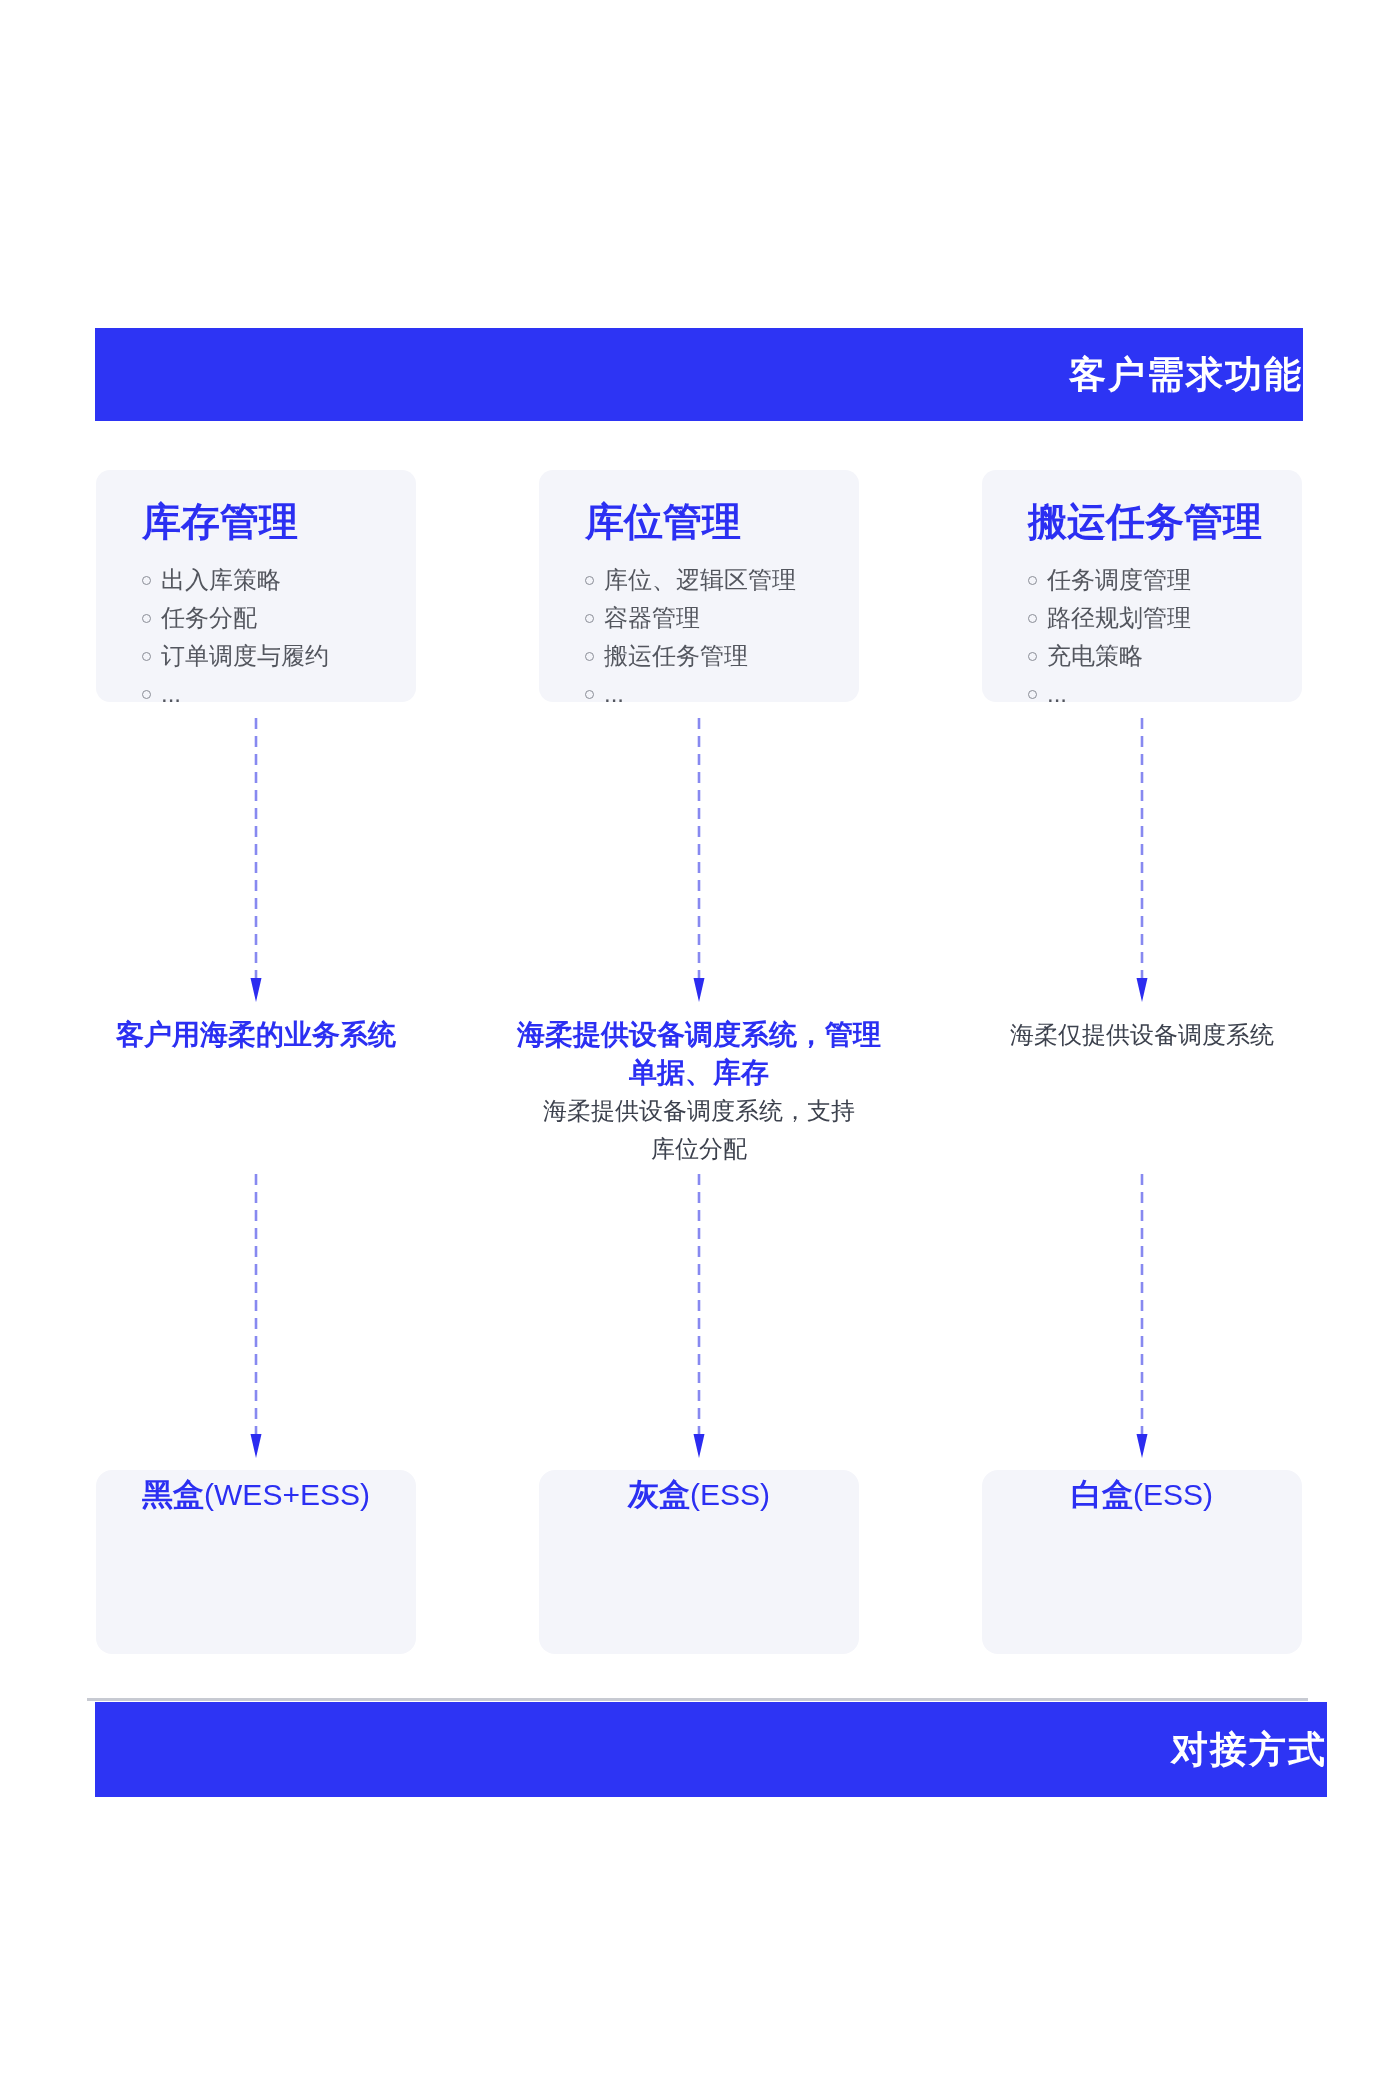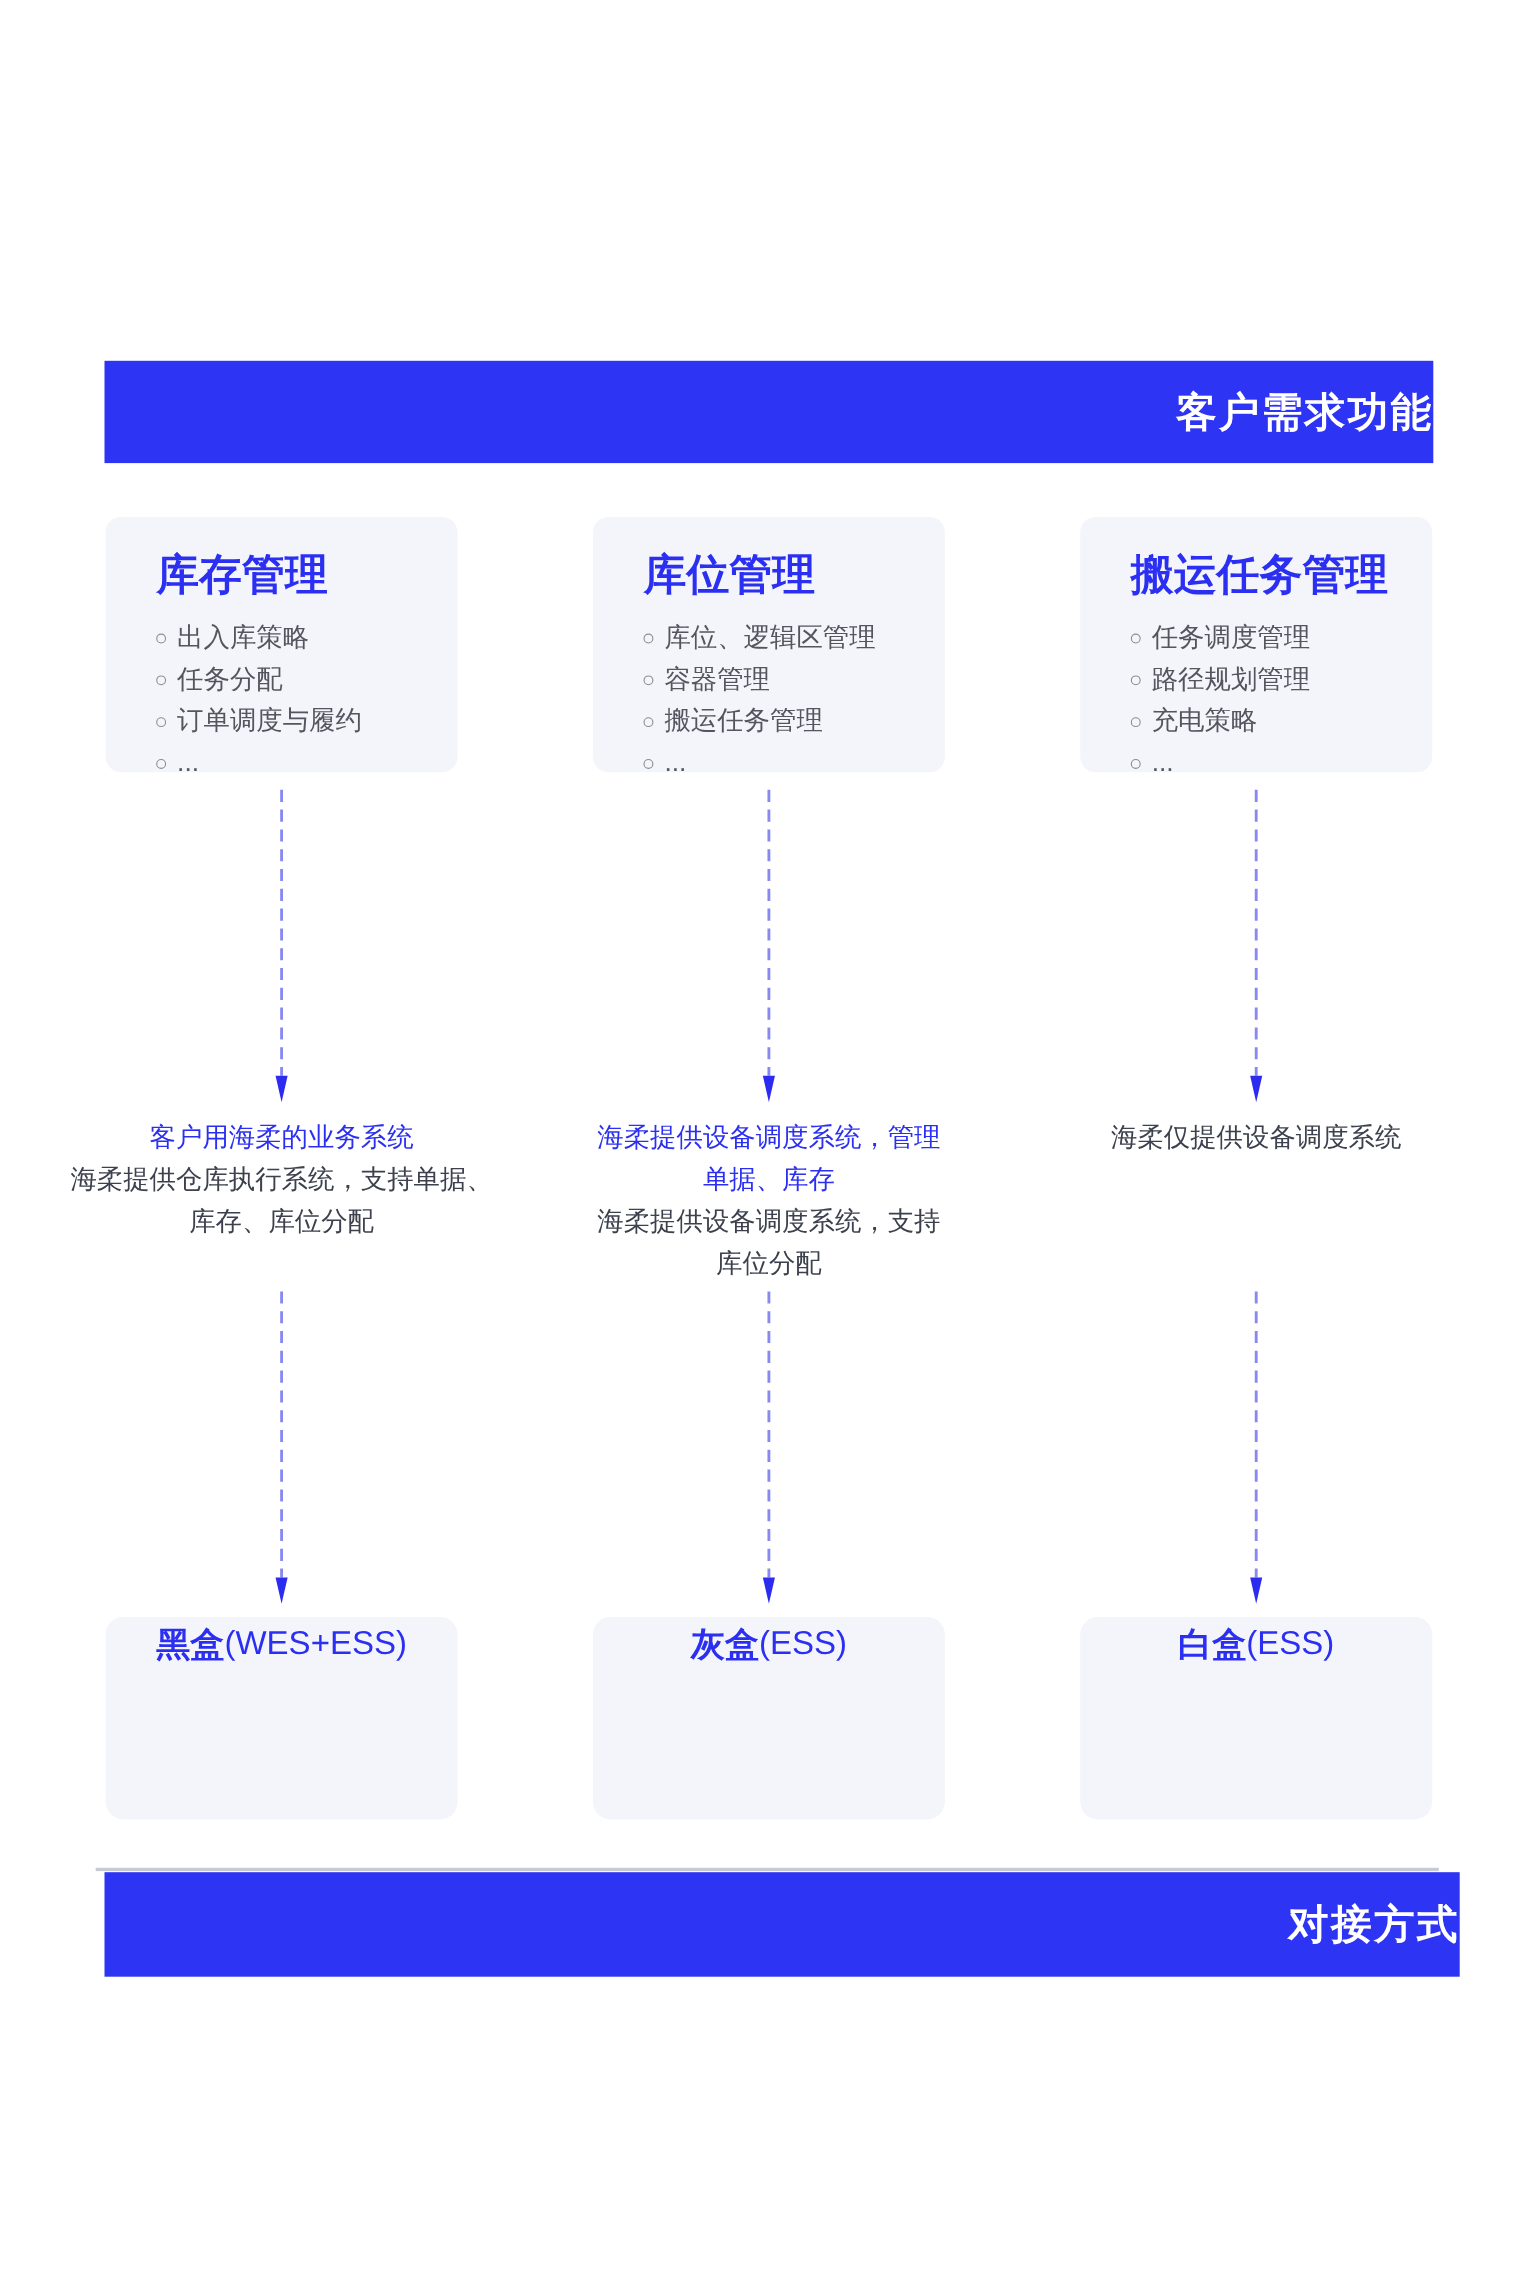--- a/index.html
+++ b/index.html
@@ -50,21 +50,21 @@
     flex:0 0 auto;width:7px;height:7px;border:1.5px solid #8a8d96;border-radius:50%;
     margin-right:10px;display:inline-block;
   }
   .arrow{position:absolute;}
   .arrow line{stroke:var(--arrowLine);stroke-width:2.6;stroke-dasharray:11 7;}
   .arrow polygon{fill:var(--arrowHead);}
   .desc{
     position:absolute;top:1016px;width:440px;text-align:center;
   }
   .desc .desc-heading{
-    margin:0;font-size:24px;font-weight:400;color:var(--accent);
+    margin:0;font-size:28px;font-weight:700;color:var(--accent);
     line-height:38px;white-space:pre-line;
   }
   .desc .desc-body{
     margin:0;font-size:24px;font-weight:400;color:var(--bodyText);
     line-height:38px;white-space:pre-line;
   }
   .result-box{
     position:absolute;top:1470px;width:320px;height:184px;
     background:var(--cardBg);border-radius:16px;
     display:flex;flex-direction:row;align-items:flex-start;justify-content:center;
@@ -162,22 +162,20 @@
     <line x1="7" y1="2" x2="7" y2="262"></line>
       <polygon points="1.5,262 12.5,262 7,286"></polygon>
   </svg>
   <svg class="arrow" style="left:1135px;top:716px" width="14" height="288" viewBox="0 0 14 288">
     <line x1="7" y1="2" x2="7" y2="262"></line>
       <polygon points="1.5,262 12.5,262 7,286"></polygon>
   </svg>
 
   <div class="desc col0">
     <p class="desc-heading">客户用海柔的业务系统</p>
-    <p class="desc-body">海柔提供仓库执行系统，支持单据、
-库存、库位分配</p>
   </div>
   <div class="desc col1">
     <p class="desc-heading">海柔提供设备调度系统，管理
 单据、库存</p>
     <p class="desc-body">海柔提供设备调度系统，支持
 库位分配</p>
   </div>
   <div class="desc col2">
     <p class="desc-body">海柔仅提供设备调度系统</p>
   </div>

